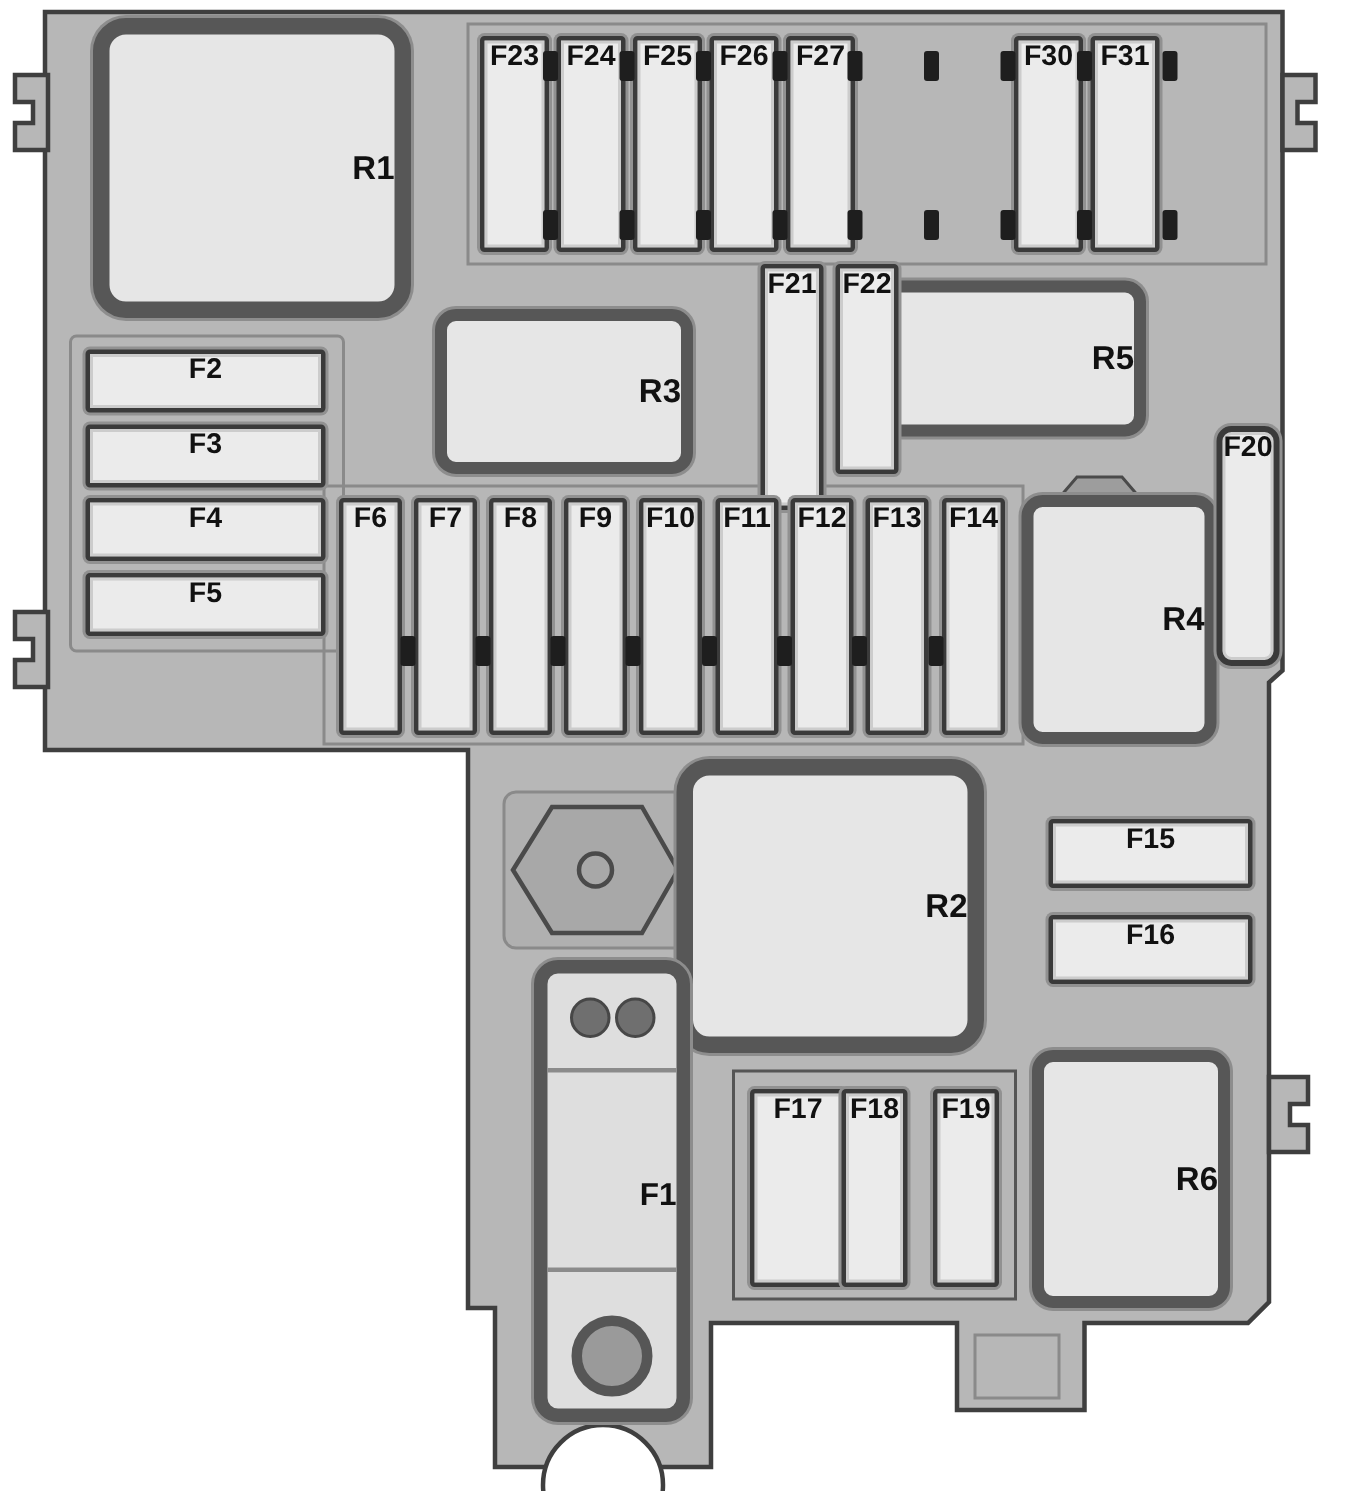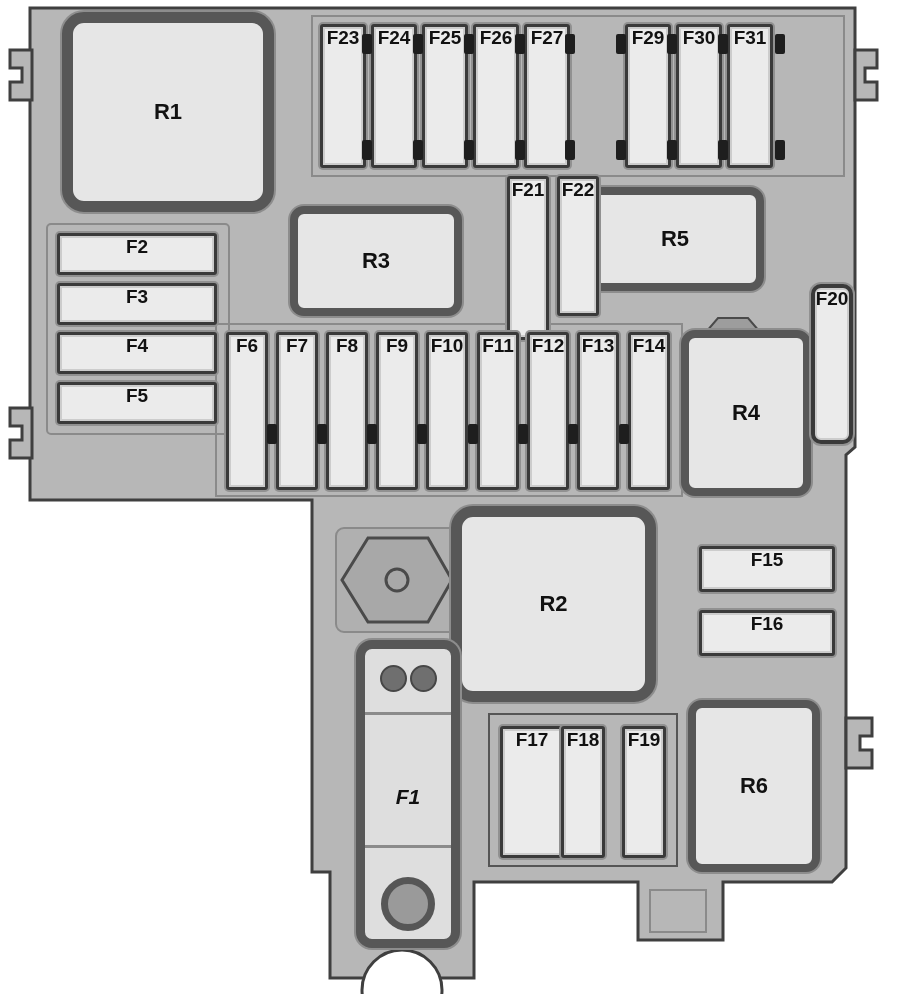--- a/index.html
+++ b/index.html
@@ -19,41 +19,41 @@
     font-weight:bold; font-size:19px; color:#111111;
     box-sizing:border-box;
   }
   .fuse-round { border-radius:10px; border-width:4px; }
 
   
   .relay {
     position:absolute; background:#e6e6e6;
     border:8px solid #575757; border-radius:14px;
     box-shadow:0 0 0 2px #8d8d8d;
-    display:flex; align-items:center; justify-content:center;
+    display:flex; align-items:center; justify-content:flex-end;
     font-weight:bold; font-size:22px; color:#111111;
     box-sizing:border-box;
   }
   .relay-lg { border-width:11px; border-radius:22px; }
 
   .frame {
     position:absolute; border:2px solid #555555; background:transparent;
     box-sizing:border-box;
   }
 
   
   .f1-assembly {
     position:absolute; left:356px; top:640px; width:104px; height:308px;
     background:#dedede; border:9px solid #575757; border-radius:16px;
     box-shadow:0 0 0 2px #8d8d8d; box-sizing:border-box;
   }
   .f1-dots { position:absolute; top:16px; left:0; right:0; display:flex; justify-content:center; gap:3px; }
   .f1-dot { width:27px; height:27px; border-radius:50%; background:#6f6f6f; border:2px solid #474747; box-sizing:border-box; }
   .f1-line { position:absolute; left:0; right:0; border-top:3px solid #8b8b8b; }
-  .f1-label { position:absolute; top:136px; left:0; width:100%; text-align:center; font-weight:bold; font-size:21px; color:#111111;font-style:italic; }
+  .f1-label { position:absolute; top:136px; left:0; width:100%; text-align:right; font-weight:bold; font-size:21px; color:#111111; }
   .f1-ring {
     position:absolute; left:50%; bottom:8px; transform:translateX(-50%);
     width:40px; height:40px; border-radius:50%;
     background:#9a9a9a; border:7px solid #565656; box-sizing:content-box;
   }
 
   .pip { position:absolute; width:10px; height:20px; background:#1e1e1e; border-radius:2px; }
   .lbl { pointer-events:none; }
 </style>
 </head>
@@ -109,23 +109,20 @@
       <span class="lbl">F24</span>
     </div>
   <div class="fuse-v" style="left:422px;top:24px;width:46px;height:144px">
       <span class="lbl">F25</span>
     </div>
   <div class="fuse-v" style="left:473px;top:24px;width:46px;height:144px">
       <span class="lbl">F26</span>
     </div>
   <div class="fuse-v" style="left:524px;top:24px;width:46px;height:144px">
       <span class="lbl">F27</span>
-    </div>
-  <div class="fuse-v" style="left:625px;top:24px;width:46px;height:144px">
-      <span class="lbl">F29</span>
     </div>
   <div class="fuse-v" style="left:676px;top:24px;width:46px;height:144px">
       <span class="lbl">F30</span>
     </div>
   <div class="fuse-v" style="left:727px;top:24px;width:46px;height:144px">
       <span class="lbl">F31</span>
     </div>
 
   <div class="fuse-h" style="left:57px;top:233px;width:160px;height:42px">
       <span class="lbl">F2</span>

